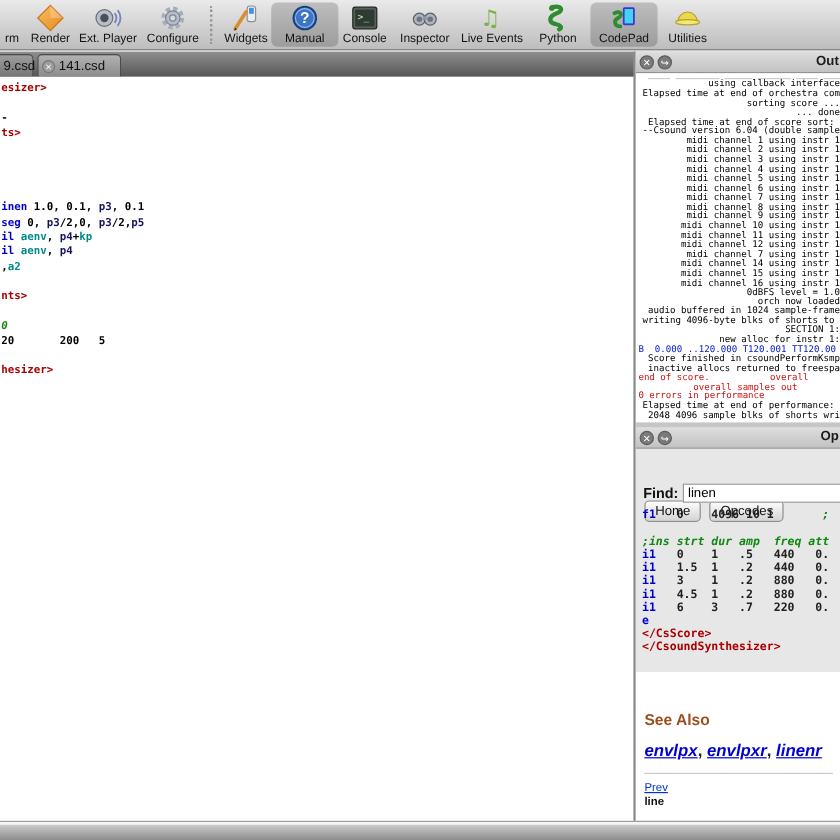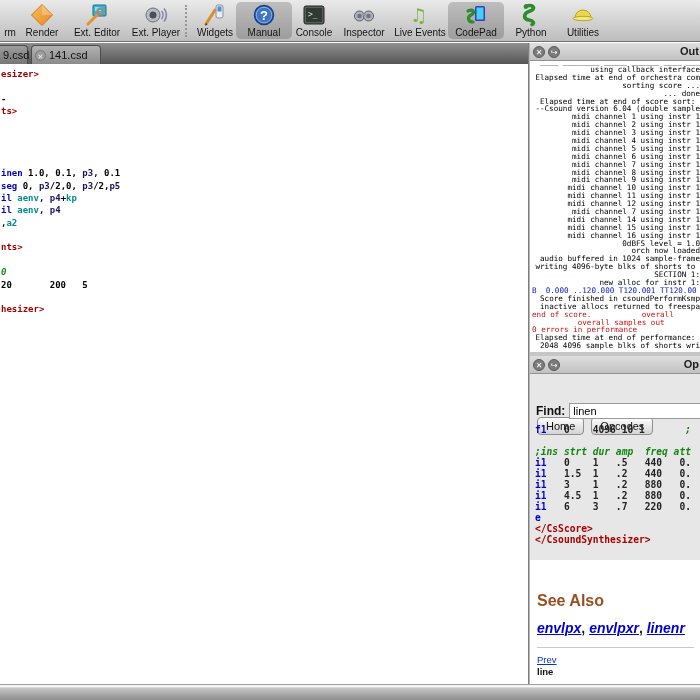--- a/index.html
+++ b/index.html
@@ -59,21 +59,21 @@
         height:18px;padding:0 8px;box-shadow:inset 0 1px 0 #fff;margin-top:37px;}
   .findrow{position:absolute;top:29px;left:6px;right:0;display:flex;align-items:center;}
   .findlbl{font-size:12px;font-weight:bold;color:#111;margin-right:4px;}
   .findinput{flex:1;height:16px;border:1px solid #9a9a9a;background:#fff;font-size:11px;
              font-family:"Liberation Sans",sans-serif;padding:0 0 0 3px;box-sizing:border-box;}
   .helpcode{position:absolute;top:50px;left:5px;right:0;font-family:"DejaVu Sans Mono",monospace;font-weight:600;}
   .hc-ln{height:11px;line-height:11px;font-size:9.6px;white-space:pre;}
   .hc-b{color:#0000cc;font-weight:bold;}.hc-g{color:#118811;font-style:italic;}
   .hc-r{color:#aa0000;}.hc-pl{color:#222;}
   .doclower{position:absolute;top:186px;left:0;right:0;bottom:0;background:#fff;padding-left:7px;box-sizing:border-box;}
-  .seealso{margin:32px 0 0 0;font-size:16px;font-weight:bold;color:#9b4f21;}
+  .seealso{margin:32px 0 0 0;font-size:13px;font-weight:bold;color:#9b4f21;}
   .linksline{margin:10px 0 0 0;font-size:14px;font-weight:bold;font-style:italic;}
   .linksline a{color:#0000d2;text-decoration:underline;}
   .linksline .comma{color:#222;font-style:normal;}
   .doclower hr{border:none;border-top:1px solid #c9c9c9;margin:11px 6px 0 0;}
   .prevrow{margin-top:6px;font-size:9.5px;}
   .prevrow a{color:#0033cc;text-decoration:underline;}
   .prevtarget{font-size:9.5px;font-weight:bold;color:#111;margin-top:1px;}
   
   .bottombar{position:absolute;top:684px;left:0;width:700px;height:16px;
              background:linear-gradient(#f5f5f5 0%,#f5f5f5 12%,#c7c7c7 20%,#8d8d8d 100%);
@@ -97,41 +97,40 @@
                 <stop offset="0" stop-color="#f7c164"></stop>
                 <stop offset="1" stop-color="#e8871e"></stop>
               </linearGradient>
             </defs>
             <polygon points="12,1.5 22.5,12 12,22.5 1.5,12" fill="url(#gOr)" stroke="#c9761a"></polygon>
             <polygon points="12,1.5 22.5,12 12,12" fill="#fff" opacity="0.25"></polygon>
           </svg>
         </span>
         <span class="tlabel">Render</span>
       </div>
-      <div class="titem ti-ext-editor">
-        <span class="icon">
-          <svg viewBox="0 0 24 24" width="24" height="24">
-            <rect x="8" y="2" width="13" height="11" rx="1" fill="#35b8c8" stroke="#1d6f8a"></rect>
-            <rect x="10" y="4" width="6" height="4" fill="#8fe0ea"></rect>
-            <line x1="3" y1="21" x2="14" y2="10" stroke="#e8932a" stroke-width="3" stroke-linecap="round"></line>
-            <circle cx="15.5" cy="8.5" r="3" fill="none" stroke="#8a8f98" stroke-width="2.5"></circle>
-          </svg>
-        </span>
-        <span class="tlabel">Ext. Editor</span>
-      </div>
       <div class="titem ti-ext-player">
         <span class="icon">
           <svg viewBox="0 0 24 24" width="24" height="24">
             <circle cx="9" cy="12" r="7" fill="#b9bec6" stroke="#6a6f78"></circle>
             <circle cx="9" cy="12" r="3.5" fill="#4a4f58"></circle>
             <path d="M17.5 8 a6 6 0 0 1 0 8" fill="none" stroke="#7a86b8" stroke-width="1.6"></path>
             <path d="M20 5.5 a10 10 0 0 1 0 13" fill="none" stroke="#7a86b8" stroke-width="1.6"></path>
           </svg>
         </span>
         <span class="tlabel">Ext. Player</span>
+      </div>
+      <div class="titem ti-configure">
+        <span class="icon">
+          <svg viewBox="0 0 24 24" width="24" height="24">
+            <circle cx="12" cy="12" r="7.5" fill="none" stroke="#a7adbd" stroke-width="4" stroke-dasharray="3.4 2.5"></circle>
+            <circle cx="12" cy="12" r="6" fill="#b6bccb" stroke="#7d8494"></circle>
+            <circle cx="12" cy="12" r="2.6" fill="#d9d9d9" stroke="#7d8494"></circle>
+          </svg>
+        </span>
+        <span class="tlabel">Configure</span>
       </div>
       <div class="tsep"></div>
       <div class="titem ti-widgets">
         <span class="icon">
           <svg viewBox="0 0 24 24" width="24" height="24">
             <rect x="13" y="2" width="7" height="13" rx="2" fill="#e9edf2" stroke="#8a8f98"></rect>
             <rect x="14.5" y="3.5" width="4" height="5" fill="#4a90d9"></rect>
             <line x1="3" y1="21" x2="12" y2="7" stroke="#d98e2b" stroke-width="3" stroke-linecap="round"></line>
             <polygon points="2,22.5 4.5,21.5 3,20" fill="#333"></polygon>
           </svg>
@@ -171,38 +170,38 @@
         <span class="tlabel">Inspector</span>
       </div>
       <div class="titem ti-live-events">
         <span class="icon">
           <svg viewBox="0 0 24 24" width="24" height="24">
             <text x="2" y="19" font-size="19" fill="#79b544" font-family="DejaVu Sans,sans-serif">♫</text>
           </svg>
         </span>
         <span class="tlabel">Live Events</span>
       </div>
+      <div class="titem ti-python">
+        <span class="icon">
+          <svg viewBox="0 0 24 24" width="24" height="24">
+            <path d="M7 3 C15 1 17 6 11 8 C4 10.5 4 16 10 17 C14 17.8 16 20 13 21.5" fill="none" stroke="#2e8b2e" stroke-width="3.6" stroke-linecap="round"></path>
+            <circle cx="6.8" cy="3.8" r="2.2" fill="#2e8b2e"></circle>
+          </svg>
+        </span>
+        <span class="tlabel">Python</span>
+      </div>
       <div class="titem ti-codepad active">
         <span class="icon">
           <svg viewBox="0 0 24 24" width="24" height="24">
             <path d="M4 8 C10 5 11 10 7 12 C3 14 4 19 9 19" fill="none" stroke="#2e8b2e" stroke-width="3.2" stroke-linecap="round"></path>
             <rect x="11" y="3" width="10" height="15" rx="1.5" fill="#3b39c8"></rect>
             <rect x="12.5" y="4.5" width="7" height="12" fill="#43d2f0"></rect>
           </svg>
         </span>
         <span class="tlabel">CodePad</span>
-      </div>
-      <div class="titem ti-python">
-        <span class="icon">
-          <svg viewBox="0 0 24 24" width="24" height="24">
-            <path d="M7 3 C15 1 17 6 11 8 C4 10.5 4 16 10 17 C14 17.8 16 20 13 21.5" fill="none" stroke="#2e8b2e" stroke-width="3.6" stroke-linecap="round"></path>
-            <circle cx="6.8" cy="3.8" r="2.2" fill="#2e8b2e"></circle>
-          </svg>
-        </span>
-        <span class="tlabel">Python</span>
       </div>
       <div class="titem ti-utilities">
         <span class="icon">
           <svg viewBox="0 0 24 24" width="24" height="24">
             <path d="M4 15 a8 8 0 0 1 16 0 z" fill="#ecd84f" stroke="#b8a22e"></path>
             <ellipse cx="12" cy="15.5" rx="10" ry="2.2" fill="#f4e878" stroke="#b8a22e"></ellipse>
           </svg>
         </span>
         <span class="tlabel">Utilities</span>
       </div>

